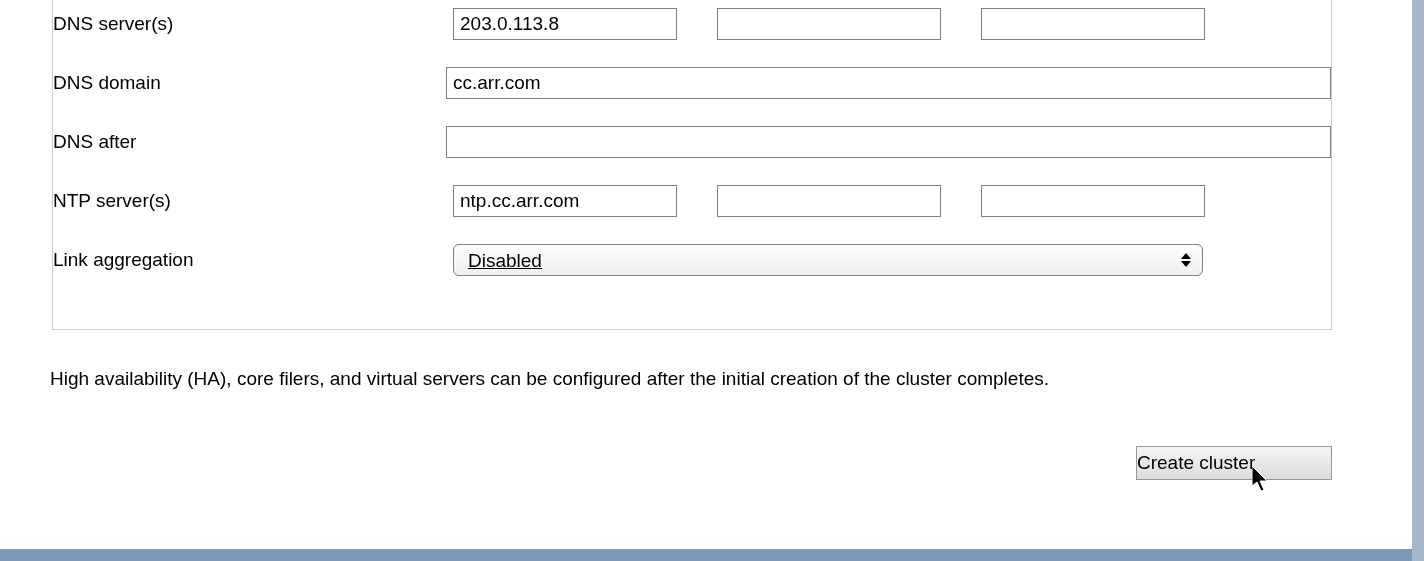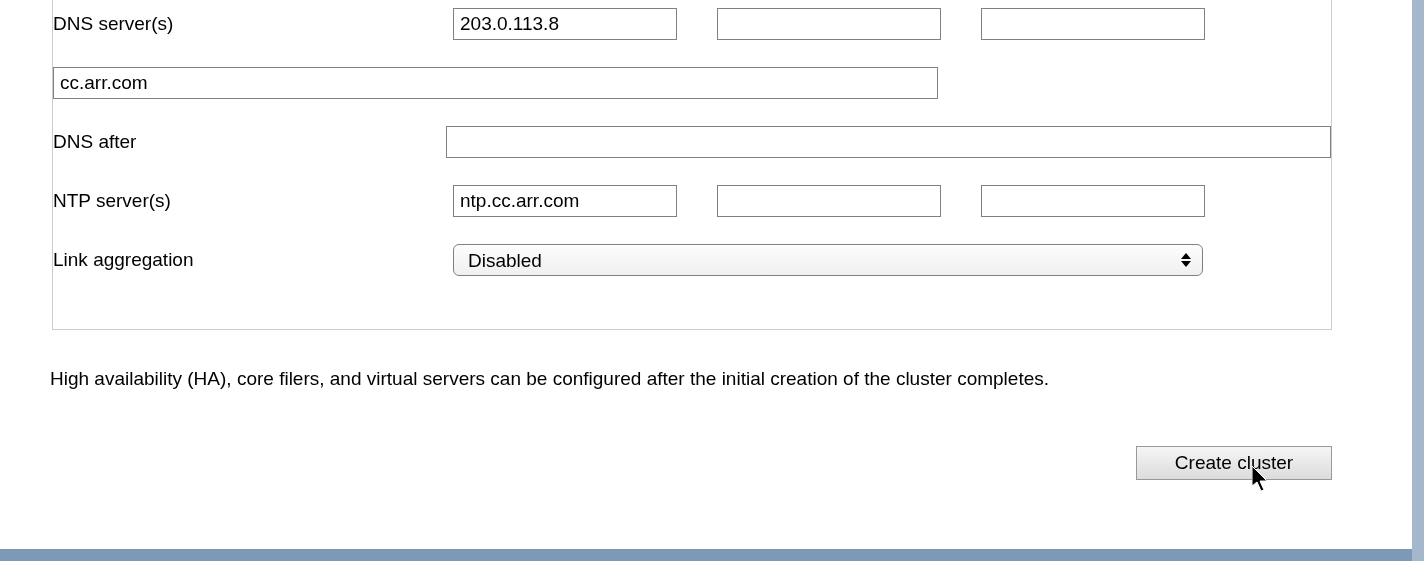--- a/index.html
+++ b/index.html
@@ -94,20 +94,21 @@
       height: 32px;
       border: 1px solid #808080;
       border-radius: 6px;
       padding: 2px 30px 2px 14px;
       font-size: 19px;
       font-family: Arial, Helvetica, sans-serif;
       background: linear-gradient(#fdfdfd, #f0f0f0);
       appearance: none;
       -webkit-appearance: none;
       cursor: pointer;
+      text-decoration: underline;
     }
     .select-arrows {
       position: absolute;
       right: 12px;
       top: 50%;
       transform: translateY(-50%);
       pointer-events: none;
       display: flex;
       flex-direction: column;
       gap: 2px;
@@ -136,21 +137,21 @@
       position: absolute;
       top: 446px;
       right: 80px;
       width: 196px;
       height: 34px;
       background: linear-gradient(#f5f5f5, #dcdcdc);
       border: 1px solid #999;
       font-size: 19px;
       font-family: Arial, Helvetica, sans-serif;
       cursor: pointer;
-      text-align: center;
+      text-align: left;
     }
     .cursor-icon {
       position: absolute;
       top: 466px;
       right: 140px;
       pointer-events: none;
     }
   </style>
 </head>
 <body>
@@ -161,20 +162,21 @@
     <div class="form-row">
       <div class="form-label">DNS server(s)</div>
       <div class="form-fields">
         <input type="text" class="input-small" value="203.0.113.8" style="">
         <input type="text" class="input-small" value="" style="">
         <input type="text" class="input-small" value="" style="">
       </div>
     </div>
 
     <div class="form-row">
+      <div class="form-label">DNS domain</div>
       <div class="form-fields">
         <input type="text" class="input-wide" value="cc.arr.com" style="">
       </div>
     </div>
 
     <div class="form-row">
       <div class="form-label">DNS after</div>
       <div class="form-fields">
         <input type="text" class="input-wide" value="" style="">
       </div>

